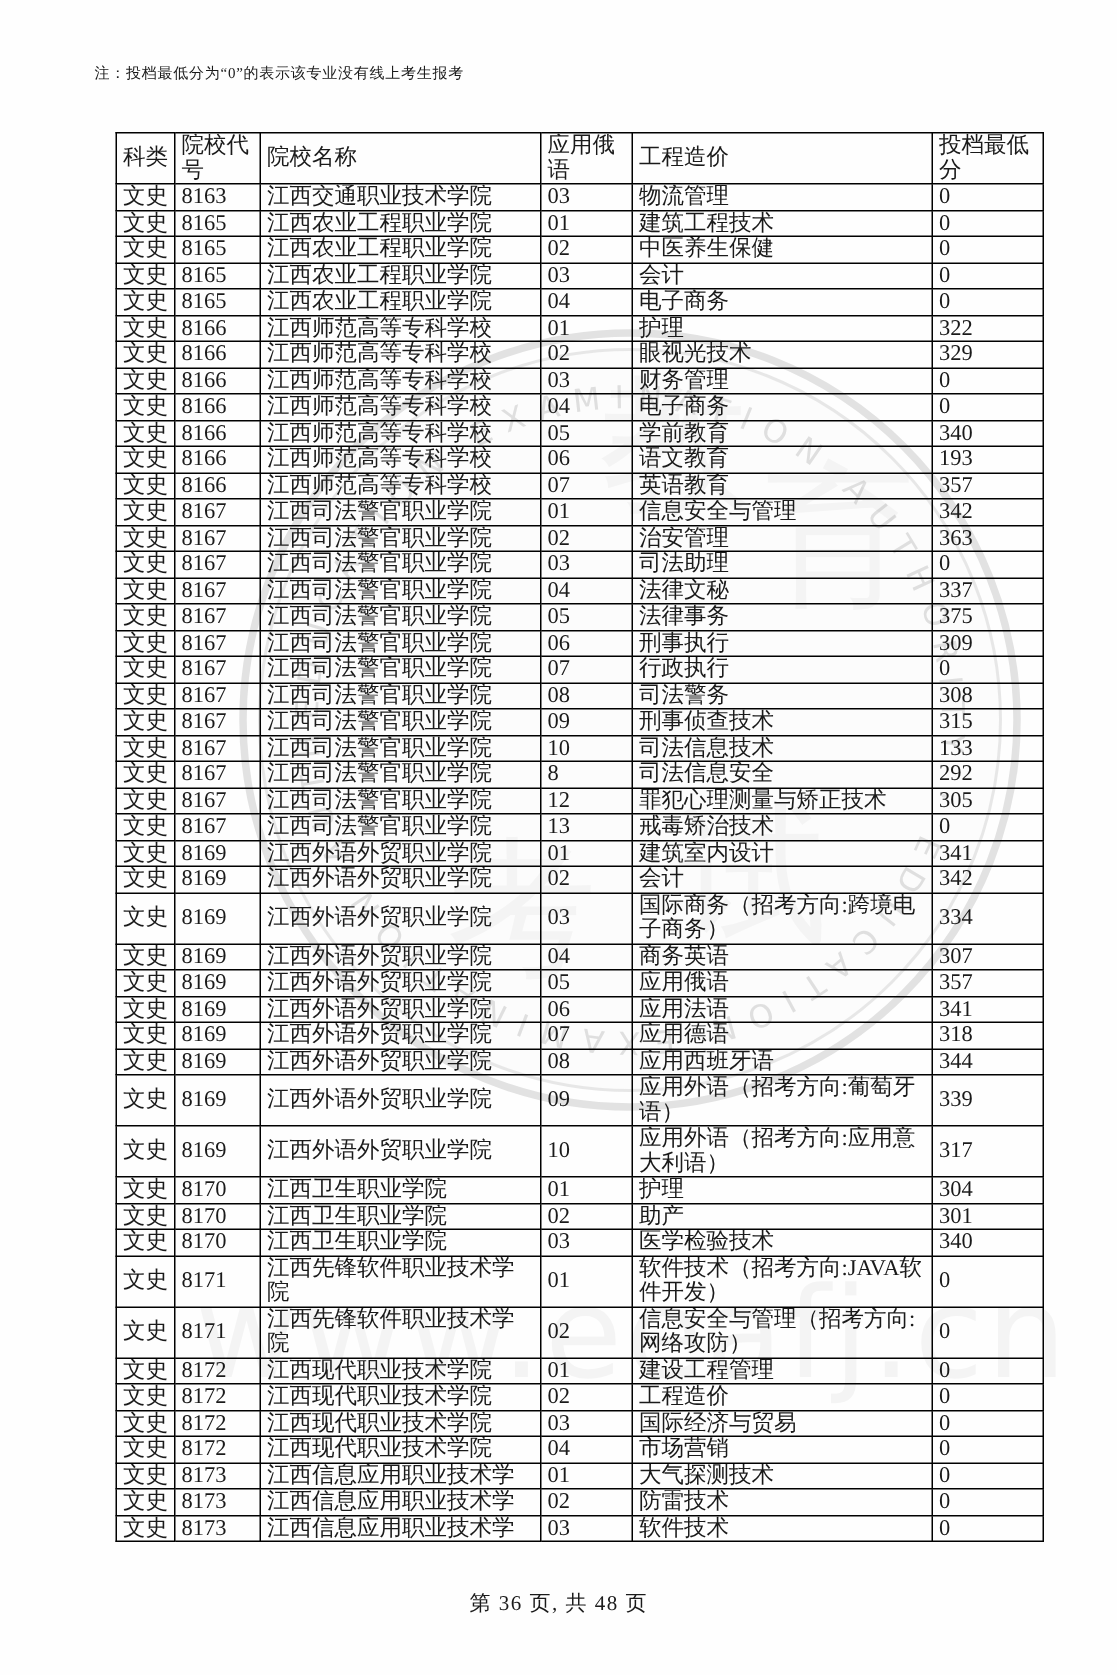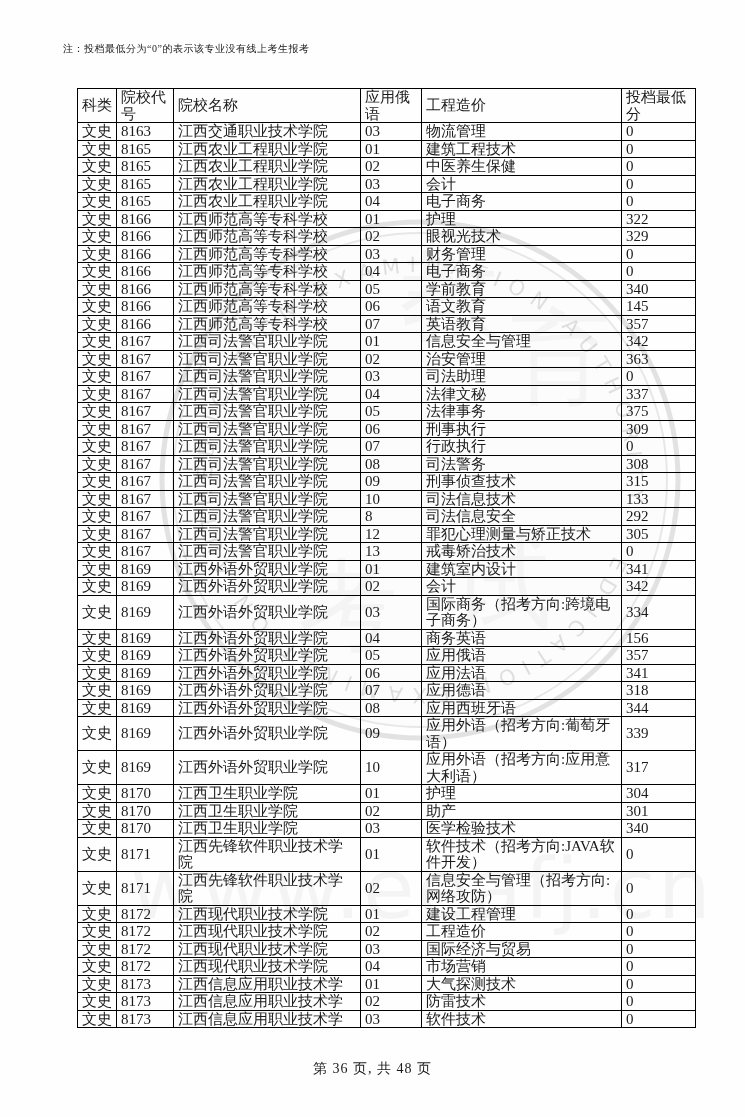--- a/index.html
+++ b/index.html
@@ -176,21 +176,21 @@
           <td>05</td>
           <td>学前教育</td>
           <td class="score">340</td>
         </tr>
         <tr>
           <td>文史</td>
           <td>8166</td>
           <td>江西师范高等专科学校</td>
           <td>06</td>
           <td>语文教育</td>
-          <td class="score">145</td>
+          <td class="score">193</td>
         </tr>
         <tr>
           <td>文史</td>
           <td>8166</td>
           <td>江西师范高等专科学校</td>
           <td>07</td>
           <td>英语教育</td>
           <td class="score">357</td>
         </tr>
         <tr>
@@ -320,21 +320,21 @@
           <td>03</td>
           <td>国际商务（招考方向:跨境电子商务）</td>
           <td class="score">334</td>
         </tr>
         <tr>
           <td>文史</td>
           <td>8169</td>
           <td>江西外语外贸职业学院</td>
           <td>04</td>
           <td>商务英语</td>
-          <td class="score">156</td>
+          <td class="score">307</td>
         </tr>
         <tr>
           <td>文史</td>
           <td>8169</td>
           <td>江西外语外贸职业学院</td>
           <td>05</td>
           <td>应用俄语</td>
           <td class="score">357</td>
         </tr>
         <tr>

